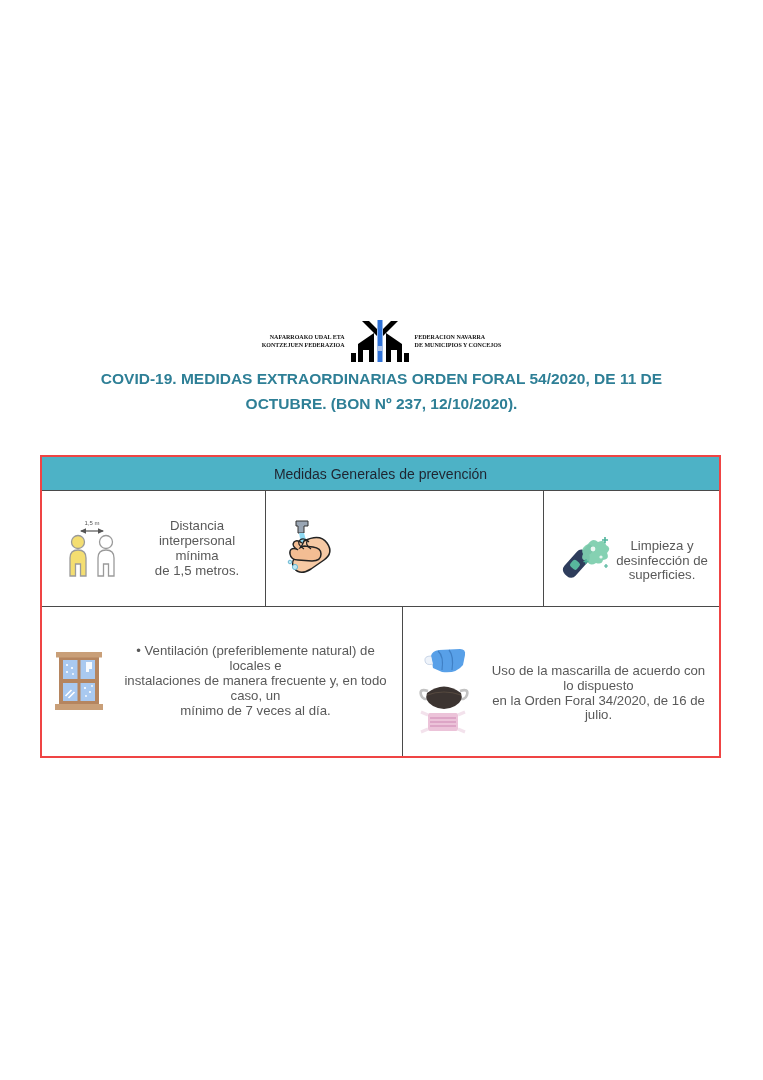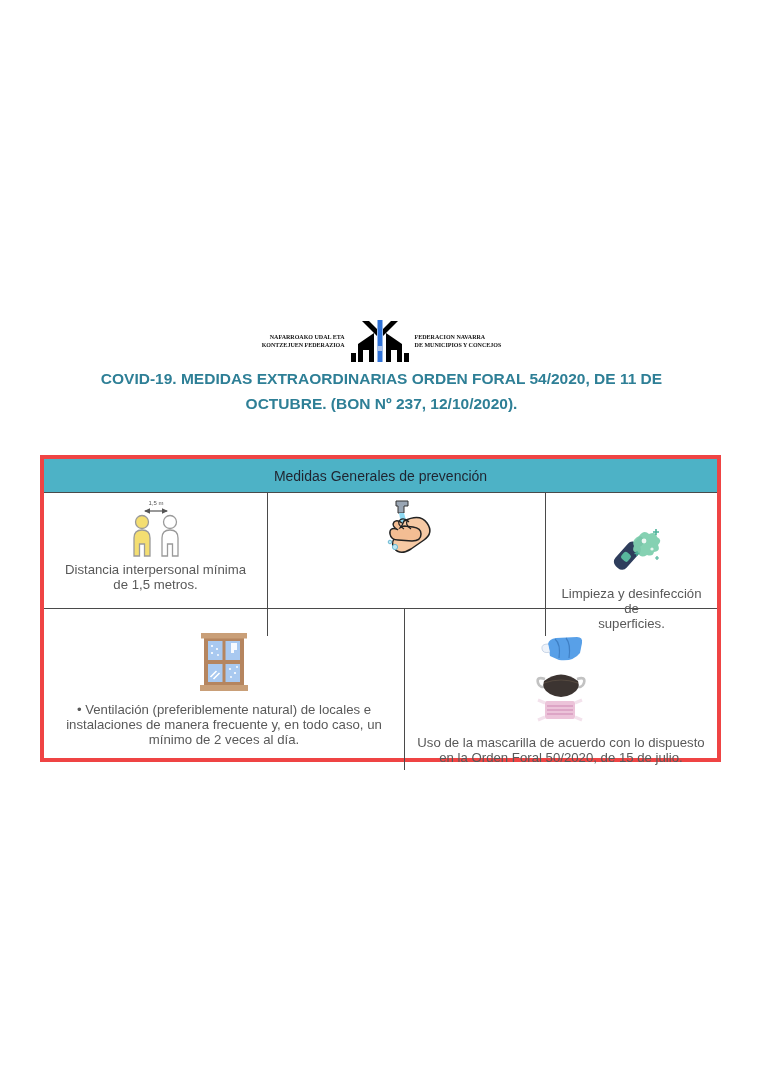--- a/index.html
+++ b/index.html
@@ -21,33 +21,33 @@
   .logo-text.right{text-align:left;}
   
   .title{
     position:absolute;top:366px;left:0;width:100%;
     text-align:center;font-weight:bold;font-size:15.5px;line-height:25px;
     color:#2e7f96;white-space:pre-line;
   }
   
   .covid-table{
     position:absolute;top:455px;left:40px;width:681px;
-    border:4px solid #ef4444;box-sizing:border-box;background:#fff;
+    border:2px solid #ef4444;box-sizing:border-box;background:#fff;
   }
   .thead{
     height:33px;background:#4db2c6;border-bottom:1px solid #4a4a4a;
     display:flex;align-items:center;justify-content:center;
     font-size:14px;color:#1f2430;
   }
   .trow{display:grid;}
   .trow.r1{grid-template-columns:224px 278px 1fr;height:115px;border-bottom:1px solid #4a4a4a;}
   .trow.r2{grid-template-columns:361px 1fr;height:149px;}
   .cell{
     border-right:1px solid #4a4a4a;box-sizing:border-box;
-    display:flex;flex-direction:column;align-items:center;text-align:center;
+    display:flex;flex-direction:row;align-items:center;text-align:center;
     color:#595959;font-size:13.2px;line-height:1.13;padding:4px 8px;
   }
   .cell:last-child{border-right:none;margin-top:24px;}
   .r1 .cell{justify-content:flex-start;padding-top:5px;gap:3px;}
   .r2 .cell{justify-content:center;gap:9px;}
   .ico{height:62px;display:flex;align-items:center;justify-content:center;}
   .txt{white-space:pre-line;}
 </style>
 </head>
 <body>
@@ -155,39 +155,39 @@
             <circle cx="17" cy="22" r="1.1" fill="#fff"></circle>
               <circle cx="23" cy="24" r="0.9" fill="#fff"></circle>
             <circle cx="35" cy="38" r="1.1" fill="#fff"></circle>
               <circle cx="40" cy="42" r="1.1" fill="#fff"></circle>
             <circle cx="36" cy="46" r="0.9" fill="#fff"></circle>
               <circle cx="42" cy="36" r="0.9" fill="#fff"></circle>
           </svg>
         </div>
         <div class="txt">• Ventilación (preferiblemente natural) de locales e
 instalaciones de manera frecuente y, en todo caso, un
-mínimo de 2 veces al día.</div>
+mínimo de 7 veces al día.</div>
       </div>
 
       <div class="cell">
         <div>
           <svg width="66" height="86" viewBox="0 0 66 86">
             <path d="M20,7 q1,-5 8,-6 l21,-1 q6,0 5,6 l-2,10 q-7,9 -21,7 l-9,-4 Z" fill="#58a0e8"></path>
             <path d="M27,2 q6,5 4,19" stroke="#3f7fc4" stroke-width="1.2" fill="none"></path>
             <path d="M38,1 q5,6 3,20" stroke="#3f7fc4" stroke-width="1.2" fill="none"></path>
             <path d="M20,7 q-7,0 -6,5 q1,5 8,3" fill="#eef3fa" stroke="#c9d6e8" stroke-width="1"></path>
             <path d="M17,42 q-9,-3 -7,4 q2,6 9,3" fill="none" stroke="#c2c2c2" stroke-width="2.6"></path>
             <path d="M49,42 q9,-3 7,4 q-2,6 -9,3" fill="none" stroke="#c2c2c2" stroke-width="2.6"></path>
             <path d="M16,44 q17,-13 34,0 q3,8 -6,13 q-11,6 -22,0 q-9,-5 -6,-13 Z" fill="#3c3431"></path>
             <path d="M16,46 q17,-6 34,0" stroke="#55493f" stroke-width="1.2" fill="none"></path>
             <rect x="17" y="64" width="30" height="18" rx="2" fill="#ecc3d9"></rect>
             <path d="M19,69 h26 M19,73 h26 M19,77 h26" stroke="#d79cc0" stroke-width="1.4"></path>
             <path d="M17,66 l-7,-3 M17,80 l-7,3" stroke="#f3e2ec" stroke-width="3"></path>
             <path d="M47,66 l7,-3 M47,80 l7,3" stroke="#f3e2ec" stroke-width="3"></path>
           </svg>
         </div>
         <div class="txt">Uso de la mascarilla de acuerdo con lo dispuesto
-en la Orden Foral 50/2020, de 15 de julio.</div>
+en la Orden Foral 34/2020, de 16 de julio.</div>
       </div>
     </div>
 
   </div>
 </div>
 
 </body></html>

